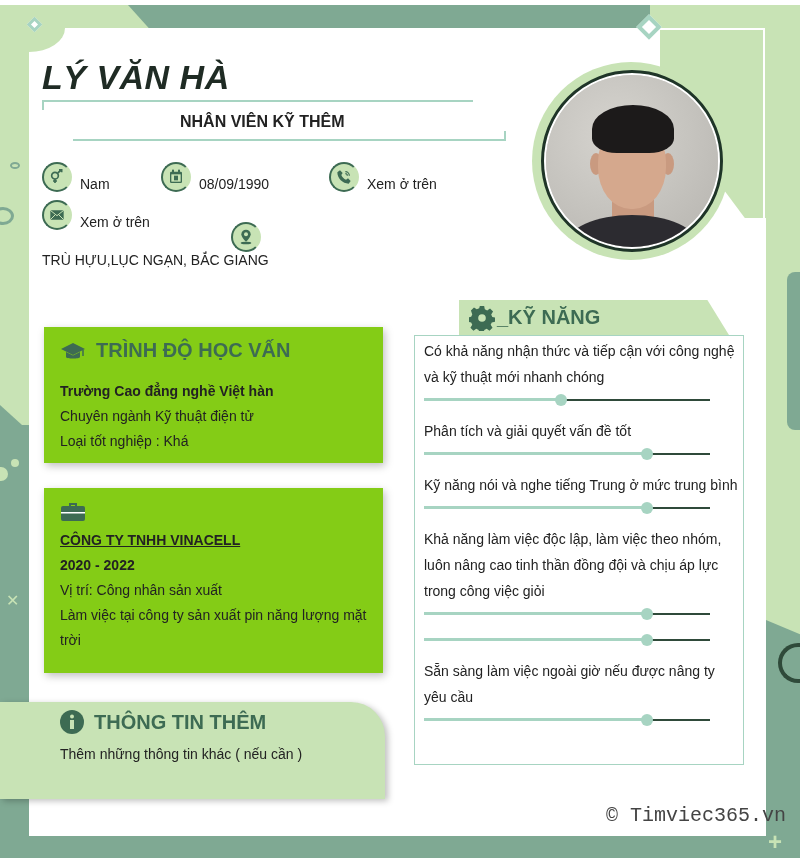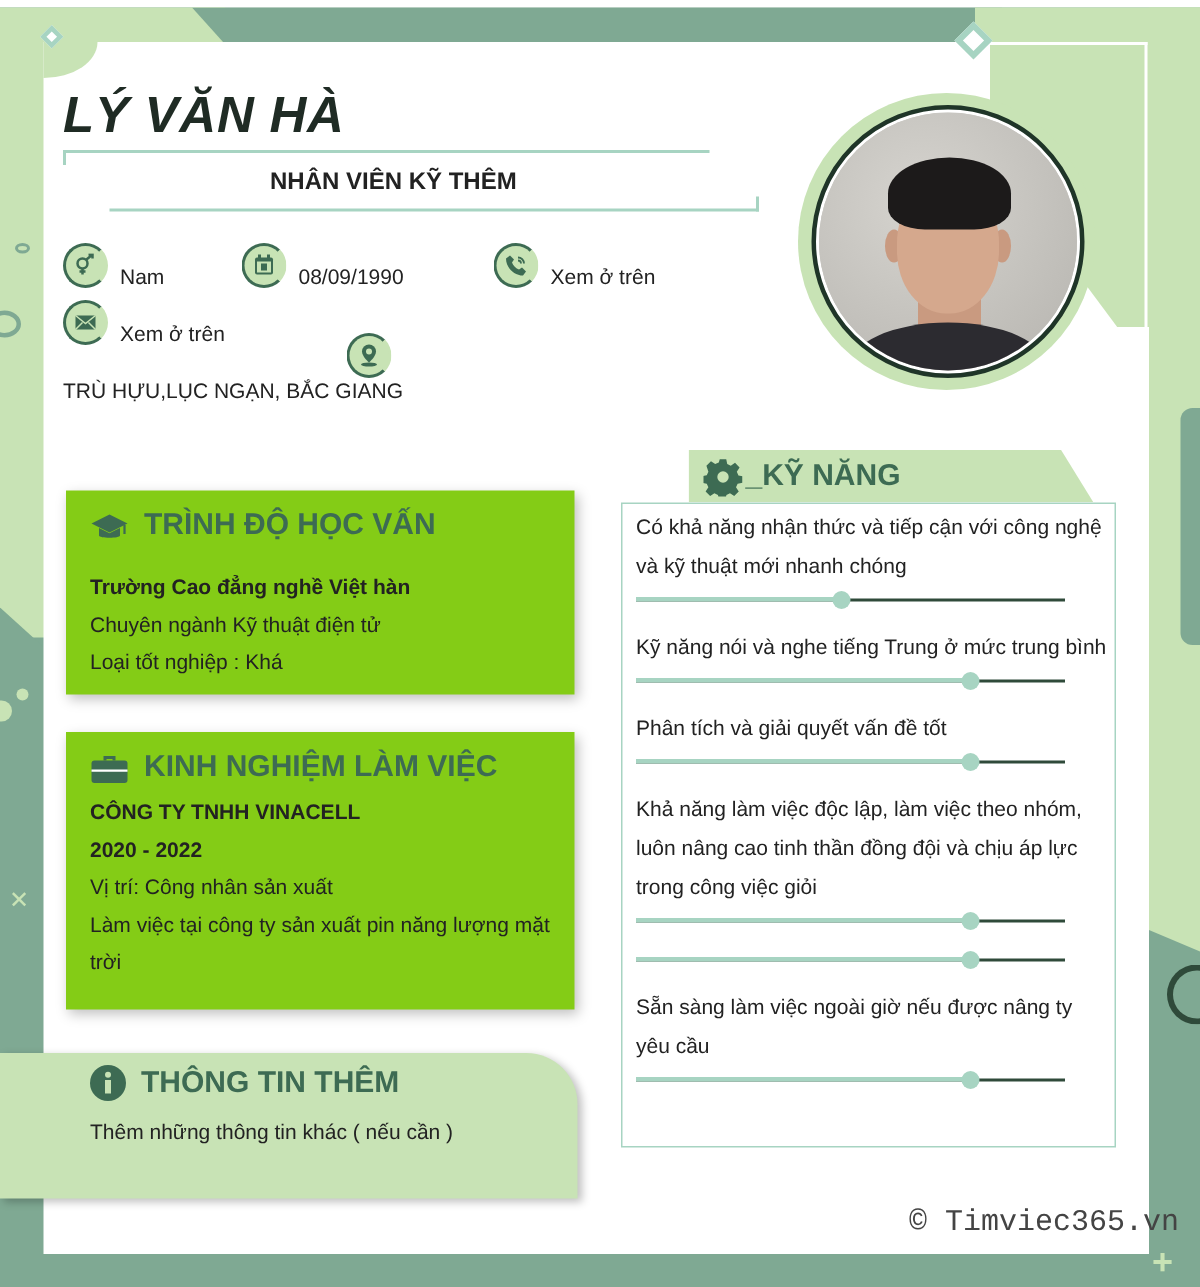--- a/index.html
+++ b/index.html
@@ -196,23 +196,22 @@
   <p>Loại tốt nghiệp : Khá</p>
 </div>
 
 <div class="card exp">
   <div class="card-title">
     <svg width="26" height="22" viewBox="0 0 26 22">
         <path d="M9 3h8v3h-2V5h-4v1H9z"></path>
         <rect x="1" y="6" width="24" height="15" rx="2"></rect>
         <rect x="1" y="12" width="24" height="1.5" fill="#fff"></rect>
       </svg>
-    <span>KINH NGHIỆM LÀM VIỆC</span>
-  </div>
-  <p class="b" style="margin-top:6px;">CÔNG TY TNHH VINACELL</p>
+  </div>
+  <p class="b" style="margin-top:6px;text-decoration:underline;">CÔNG TY TNHH VINACELL</p>
   <p class="b">2020 - 2022</p>
   <p>Vị trí: Công nhân sản xuất</p>
   <p>Làm việc tại công ty sản xuất pin năng lượng mặt trời</p>
 </div>
 
 <div class="more">
   <div class="card-title">
     <svg width="24" height="24" viewBox="0 0 24 24">
         <circle cx="12" cy="12" r="12"></circle>
         <circle cx="12" cy="6.5" r="2" fill="#c8e3b5"></circle>
@@ -233,36 +232,36 @@
 <div class="skills-box">
   <div class="skill">
     <div class="skill-text">Có khả năng nhận thức và tiếp cận với công nghệ và kỹ thuật mới nhanh chóng</div>
     <div class="slider">
       <div class="slider-track"></div>
         <div class="slider-fill" style="width:48%;"></div>
         <div class="slider-knob" style="left:48%;"></div>
     </div>
   </div>
   <div class="skill">
+    <div class="skill-text">Phân tích và giải quyết vấn đề tốt</div>
+    <div class="slider">
+      <div class="slider-track"></div>
+        <div class="slider-fill" style="width:78%;"></div>
+        <div class="slider-knob" style="left:78%;"></div>
+    </div>
+  </div>
+  <div class="skill">
     <div class="skill-text">Kỹ năng nói và nghe tiếng Trung ở mức trung bình</div>
     <div class="slider">
       <div class="slider-track"></div>
         <div class="slider-fill" style="width:78%;"></div>
         <div class="slider-knob" style="left:78%;"></div>
     </div>
   </div>
   <div class="skill">
-    <div class="skill-text">Phân tích và giải quyết vấn đề tốt</div>
-    <div class="slider">
-      <div class="slider-track"></div>
-        <div class="slider-fill" style="width:78%;"></div>
-        <div class="slider-knob" style="left:78%;"></div>
-    </div>
-  </div>
-  <div class="skill">
     <div class="skill-text">Khả năng làm việc độc lập, làm việc theo nhóm, luôn nâng cao tinh thần đồng đội và chịu áp lực trong công việc giỏi</div>
     <div class="slider">
       <div class="slider-track"></div>
         <div class="slider-fill" style="width:78%;"></div>
         <div class="slider-knob" style="left:78%;"></div>
     </div>
   </div>
   <div class="skill">
     <div class="slider">
       <div class="slider-track"></div>

